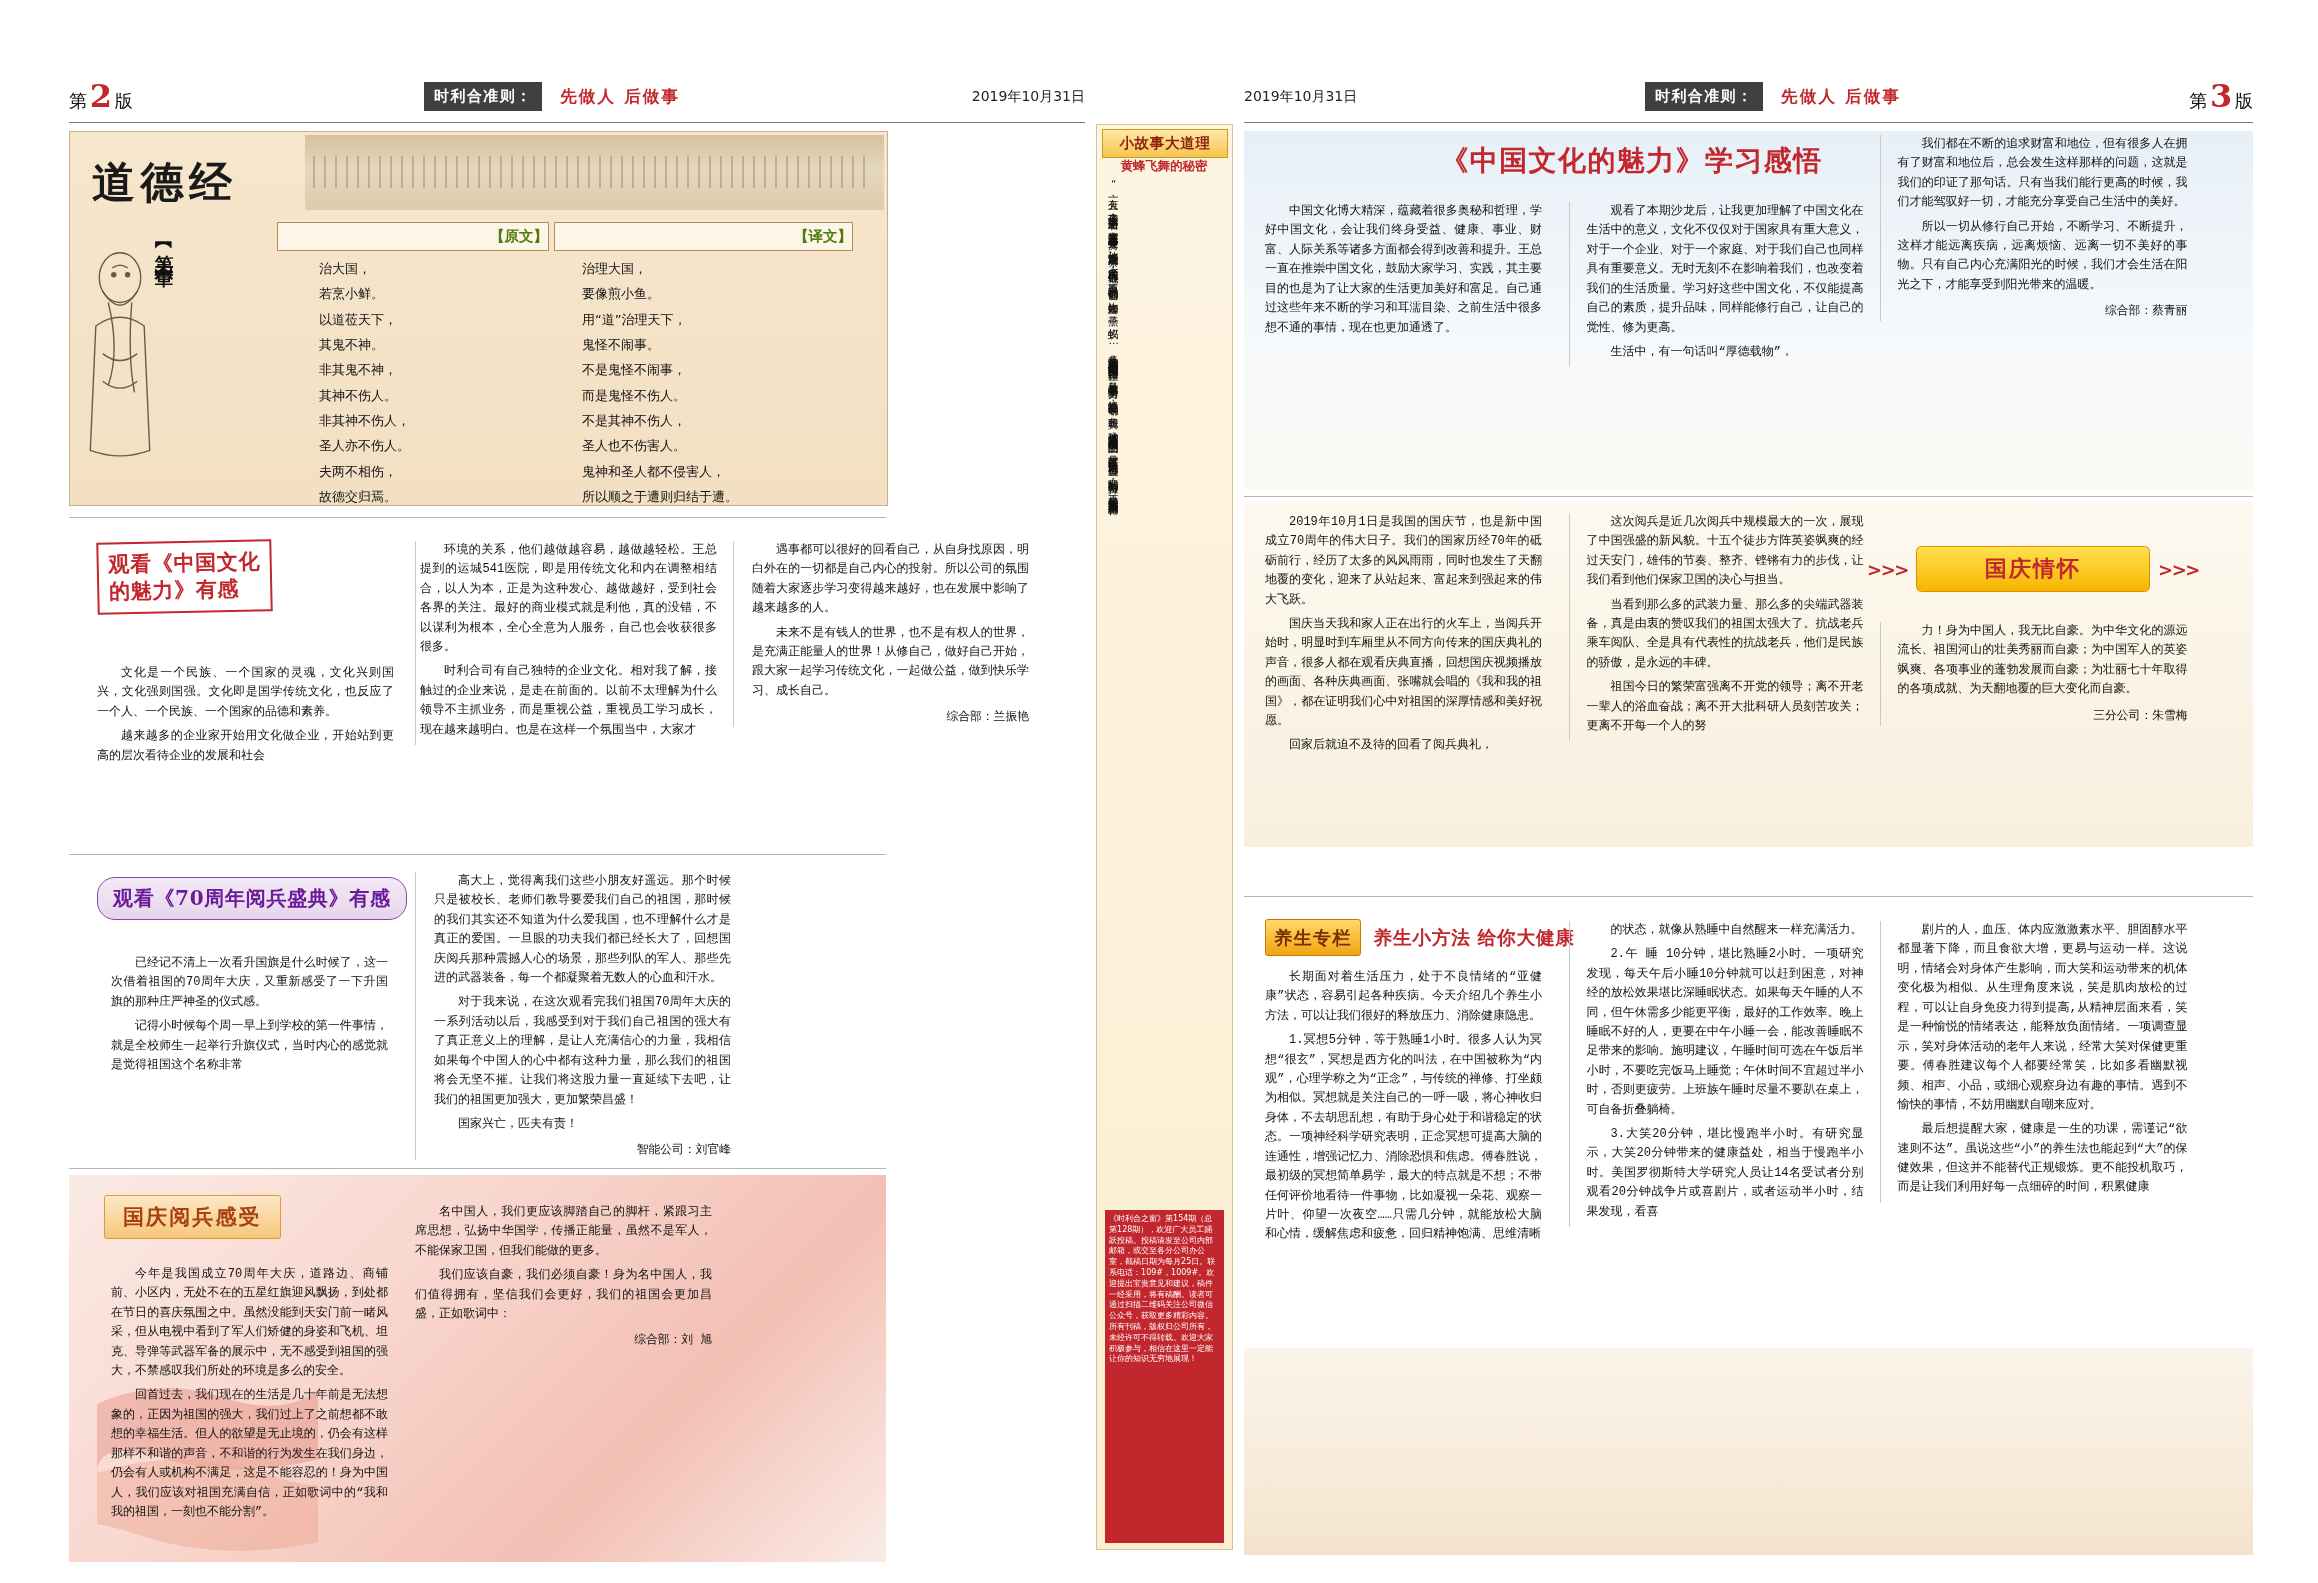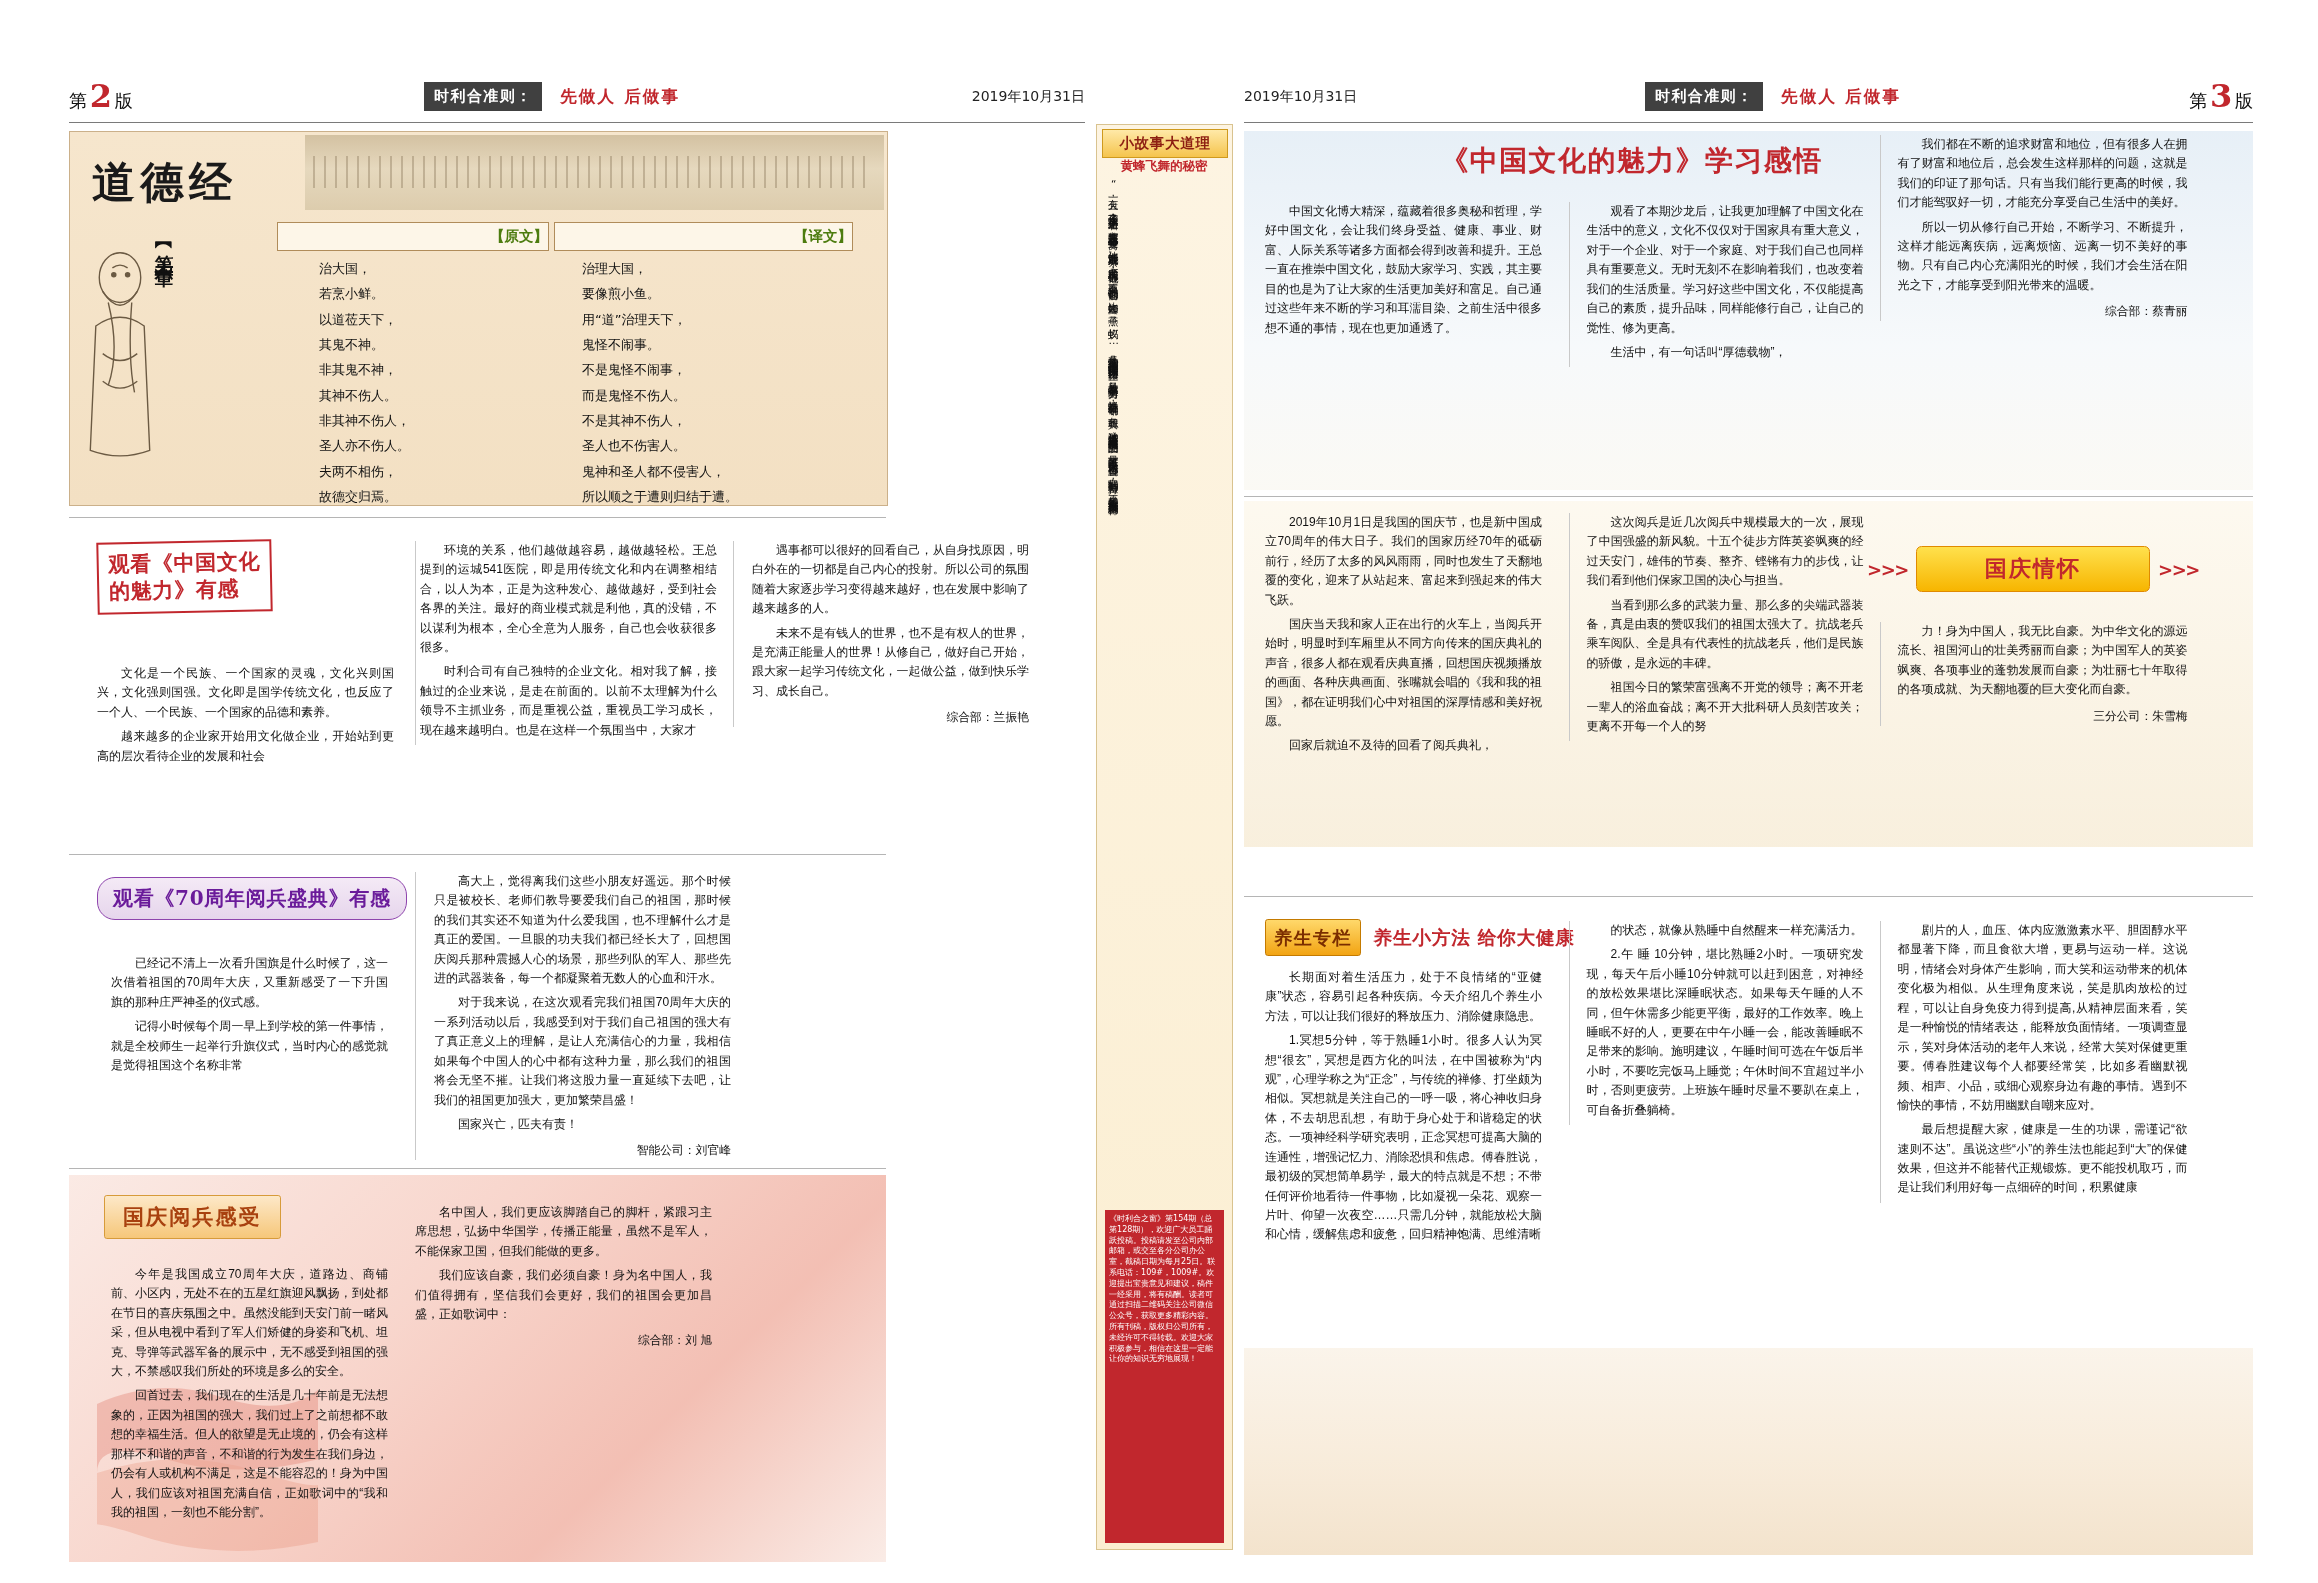--- a/index.html
+++ b/index.html
@@ -14,21 +14,21 @@
   
   .masthead{position:absolute;display:flex;align-items:center;}
   .page-no{display:flex;align-items:baseline;font-family:"DejaVu Serif","Liberation Serif",serif;}
   .page-no .cn{font-size:18px;color:#111;}
   .page-no .num{font-size:32px;color:#c1272d;font-weight:bold;margin:0 2.8px;line-height:1;}
   .redbar{background:#404040;color:#fff;font-size:15px;letter-spacing:1.4px;padding:4.8px 9.7px;font-weight:bold;}
   .slogan{color:#c1272d;font-size:16.6px;font-weight:bold;letter-spacing:2.1px;}
   .dateline{font-size:14px;color:#222;}
 
   
-  .body-text{font-family:Liberation Sans, sans-serif;font-size:12px;line-height:1.62;color:#111;text-align:justify;}
+  .body-text{font-family:Liberation Mono, monospace;font-size:12px;line-height:1.62;color:#111;text-align:justify;}
   .body-text p{margin:0 0 4.8px 0;text-indent:2em;}
   .sig{text-align:right;font-size:11.8px;color:#111;margin-top:7px;}
 
   
   .hd-stamp{border:2.1px double #c1272d;color:#c1272d;font-weight:bold;font-size:21px;letter-spacing:0.7px;
             padding:7px 9.7px;display:inline-block;font-family:"DejaVu Serif","Liberation Serif",serif;
             transform:rotate(-1.2deg);line-height:1.28;background:#fff;}
   .hd-purplebar{background:linear-gradient(#f4eaf6,#e6d5ec);border:1.4px solid #8e44ad;border-radius:18px;
             color:#6a1b9a;font-weight:bold;font-size:20px;padding:7px 15px;display:inline-block;
             font-family:"DejaVu Serif","Liberation Serif",serif;letter-spacing:0.7px;}
@@ -277,20 +277,21 @@
     <span class="hd-ysz-sub">养生小方法 给你大健康</span>
   </div>
 
   <div class="body-text" style="position:absolute;left:1265px;top:968px;width:277px;">
     <p>长期面对着生活压力，处于不良情绪的“亚健康”状态，容易引起各种疾病。今天介绍几个养生小方法，可以让我们很好的释放压力、消除健康隐患。</p>
     <p>1.冥想5分钟，等于熟睡1小时。很多人认为冥想“很玄”，冥想是西方化的叫法，在中国被称为“内观”，心理学称之为“正念”，与传统的禅修、打坐颇为相似。冥想就是关注自己的一呼一吸，将心神收归身体，不去胡思乱想，有助于身心处于和谐稳定的状态。一项神经科学研究表明，正念冥想可提高大脑的连通性，增强记忆力、消除恐惧和焦虑。傅春胜说，最初级的冥想简单易学，最大的特点就是不想；不带任何评价地看待一件事物，比如凝视一朵花、观察一片叶、仰望一次夜空……只需几分钟，就能放松大脑和心情，缓解焦虑和疲惫，回归精神饱满、思维清晰</p>
   </div>
   <div class="body-text col-rule" style="position:absolute;left:1569px;top:921px;width:277px;padding-left:16.6px;">
     <p>的状态，就像从熟睡中自然醒来一样充满活力。</p>
     <p>2.午  睡  10分钟，堪比熟睡2小时。一项研究发现，每天午后小睡10分钟就可以赶到困意，对神经的放松效果堪比深睡眠状态。如果每天午睡的人不同，但午休需多少能更平衡，最好的工作效率。晚上睡眠不好的人，更要在中午小睡一会，能改善睡眠不足带来的影响。施明建议，午睡时间可选在午饭后半小时，不要吃完饭马上睡觉；午休时间不宜超过半小时，否则更疲劳。上班族午睡时尽量不要趴在桌上，可自备折叠躺椅。</p>
+    <p>3.大笑20分钟，堪比慢跑半小时。有研究显示，大笑20分钟带来的健康益处，相当于慢跑半小时。美国罗彻斯特大学研究人员让14名受试者分别观看20分钟战争片或喜剧片，或者运动半小时，结果发现，看喜</p>
   </div>
   <div class="body-text col-rule" style="position:absolute;left:1880px;top:921px;width:290px;padding-left:16.6px;">
     <p>剧片的人，血压、体内应激激素水平、胆固醇水平都显著下降，而且食欲大增，更易与运动一样。这说明，情绪会对身体产生影响，而大笑和运动带来的机体变化极为相似。从生理角度来说，笑是肌肉放松的过程，可以让自身免疫力得到提高,从精神层面来看，笑是一种愉悦的情绪表达，能释放负面情绪。一项调查显示，笑对身体活动的老年人来说，经常大笑对保健更重要。傅春胜建议每个人都要经常笑，比如多看幽默视频、相声、小品，或细心观察身边有趣的事情。遇到不愉快的事情，不妨用幽默自嘲来应对。</p>
     <p>最后想提醒大家，健康是一生的功课，需谨记“欲速则不达”。虽说这些“小”的养生法也能起到“大”的保健效果，但这并不能替代正规锻炼。更不能投机取巧，而是让我们利用好每一点细碎的时间，积累健康</p>
   </div>
 
 </div>
 
 
 </body></html>

